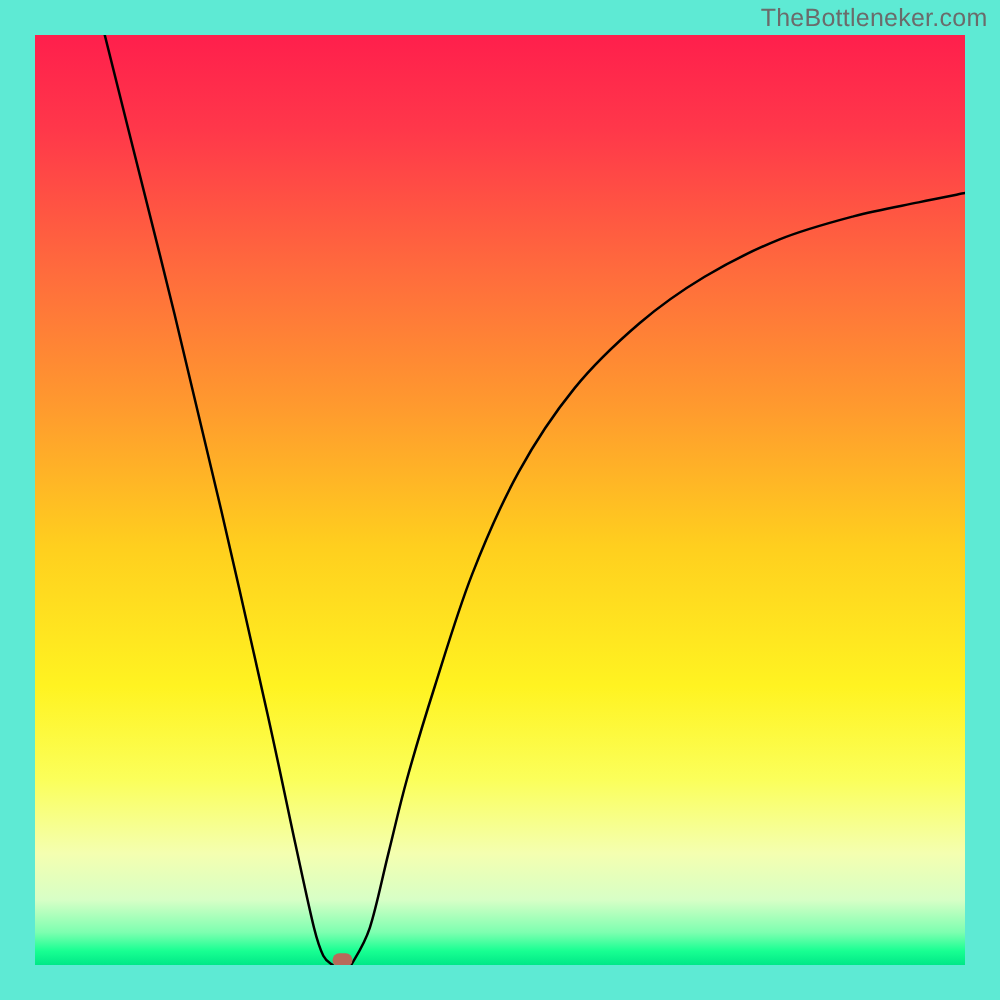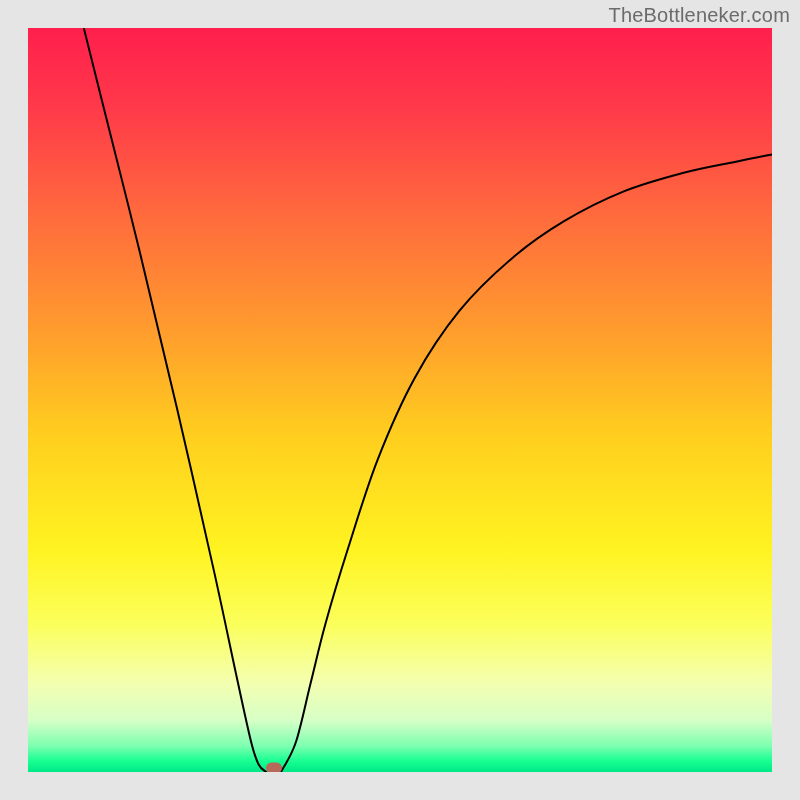--- a/index.html
+++ b/index.html
@@ -9,21 +9,21 @@
     height: 800px;
     overflow: hidden;
     background: #000;
     font-family: Arial, Helvetica, sans-serif;
   }
   .frame {
     position: absolute;
     top: 0; left: 0;
     width: 800px;
     height: 800px;
-    background: #e5e5e5;
+    background: #5eead4;
   }
   .plot-area {
     position: absolute;
     top: 28px;
     left: 28px;
     width: 744px;
     height: 744px;
     overflow: hidden;
   }
   .gradient {

